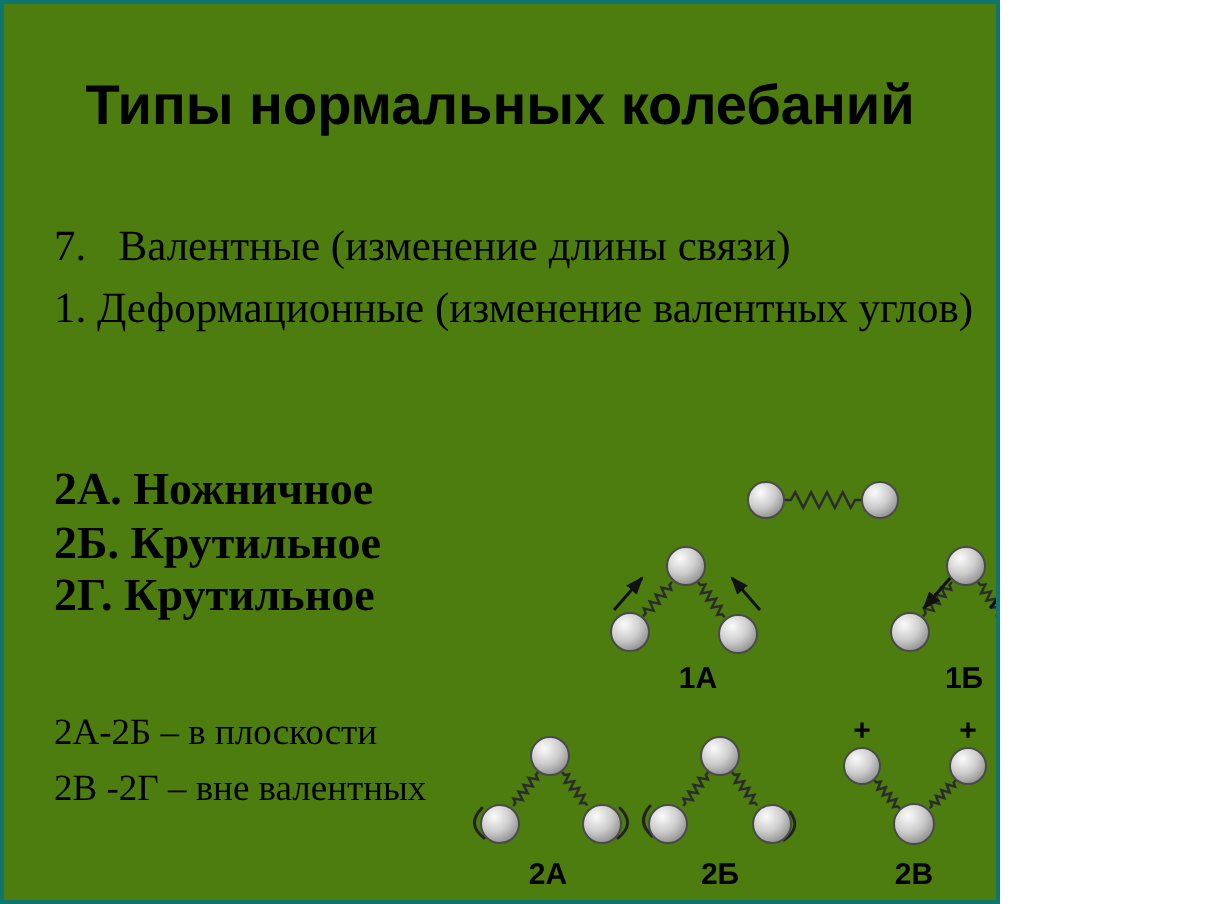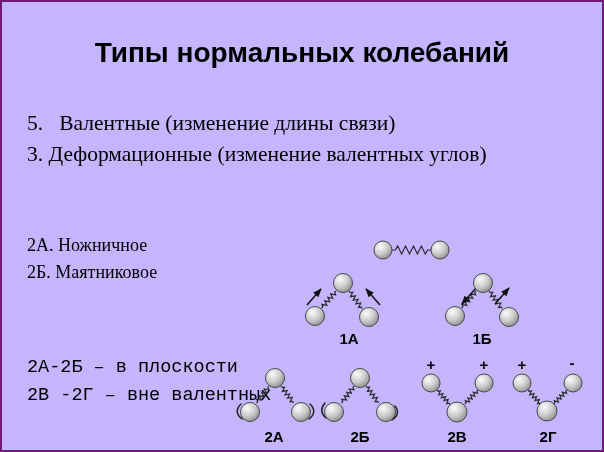--- a/index.html
+++ b/index.html
@@ -1,60 +1,61 @@
 <!DOCTYPE html>
 <html><head>
 <meta charset="utf-8">
 <style>
   html,body{margin:0;padding:0;background:#ffffff;}
   #slide{
     position:relative;
-    width:604px;height:452px;
+    width:500px;height:452px;
     box-sizing:border-box;
-    border:2px solid #701a75;
-    background:#c4b5fd;
+    border:2px solid #0f766e;
+    background:#4d7c0f;
     overflow:hidden;
     font-family:"Liberation Serif", serif;
     color:#000;
   }
   .title{
     position:absolute;top:34px;left:0;right:0;
     text-align:center;
     font-family:"Liberation Sans", sans-serif;
     font-weight:bold;
     font-size:28px;line-height:34px;
     letter-spacing:0px;
   }
   .main-list{position:absolute;left:25px;top:106px;font-size:21.5px;line-height:31px;}
   .main-list div{white-space:pre-wrap;}
-  .sub-list{position:absolute;left:25px;top:230px;font-size:18px;line-height:26.5px;}
-  .plane-list{position:absolute;left:25px;top:352px;font-size:18.5px;line-height:27.5px;font-family:Liberation Mono, monospace;}
+  .sub-list{position:absolute;left:25px;top:230px;font-size:23px;line-height:26.5px;font-weight:bold;}
+  .plane-list{position:absolute;left:25px;top:352px;font-size:18.5px;line-height:27.5px;}
   svg.diagram-layer{position:absolute;left:0;top:0;width:604px;height:452px;}
   .ball{stroke:#4a4a4a;stroke-width:1;fill:url(#ballGrad);}
   .spring{stroke:#2b2b2b;stroke-width:1.2;fill:none;}
   .arrow{stroke:#111;stroke-width:1.5;}
   .arc{stroke:#222;stroke-width:1.5;fill:none;stroke-linecap:round;}
   .dlabel{font:bold 15px "Liberation Sans", sans-serif;text-anchor:middle;fill:#000;}
   .sign{font:bold 15px "Liberation Sans", sans-serif;text-anchor:middle;fill:#000;}
 </style>
 </head>
 <body>
 
 <div id="slide">
 
   <div class="title">Типы нормальных колебаний</div>
 
   <div class="main-list">
-    <div>5.   Валентные (изменение длины связи)</div>
-    <div>3. Деформационные (изменение валентных углов)</div>
+    <div>7.   Валентные (изменение длины связи)</div>
+    <div>1. Деформационные (изменение валентных углов)</div>
   </div>
 
   <div class="sub-list">
     <div>2А. Ножничное</div>
-    <div>2Б. Маятниковое</div>
+    <div>2Б. Крутильное</div>
+    <div>2Г. Крутильное</div>
   </div>
 
   <div class="plane-list">
     <div>2А-2Б – в плоскости</div>
     <div>2В -2Г – вне валентных</div>
   </div>
 
   <svg class="diagram-layer" viewBox="0 0 604 452" xmlns="http://www.w3.org/2000/svg">
     <defs>
       <radialGradient id="ballGrad" cx="35%" cy="30%" r="75%">

